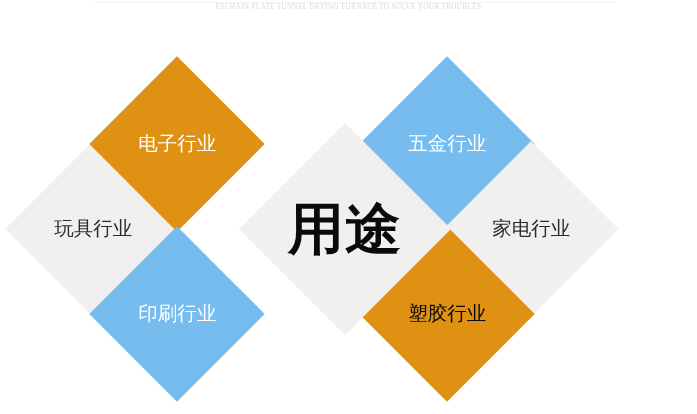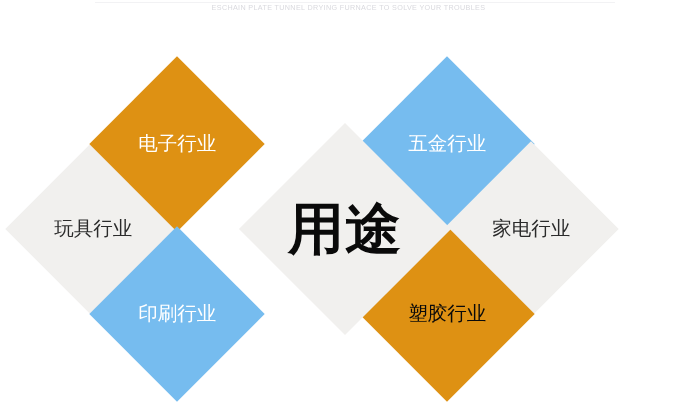--- a/index.html
+++ b/index.html
@@ -27,21 +27,21 @@
     background: #f2f2f4;
   }
   #banner-text {
     position: absolute;
     left: 0; top: 3px;
     width: 697px;
     text-align: center;
     font-size: 7.2px;
     letter-spacing: 0.35px;
     color: #d9d9de;
-    font-family: Liberation Sans, sans-serif;
+    font-family: Liberation Serif, serif;
     white-space: nowrap;
     user-select: none;
   }
 
   
   #diagram-stage {
     position: absolute;
     left: 0; top: 20px;
     width: 697px; height: 394px;
   }

